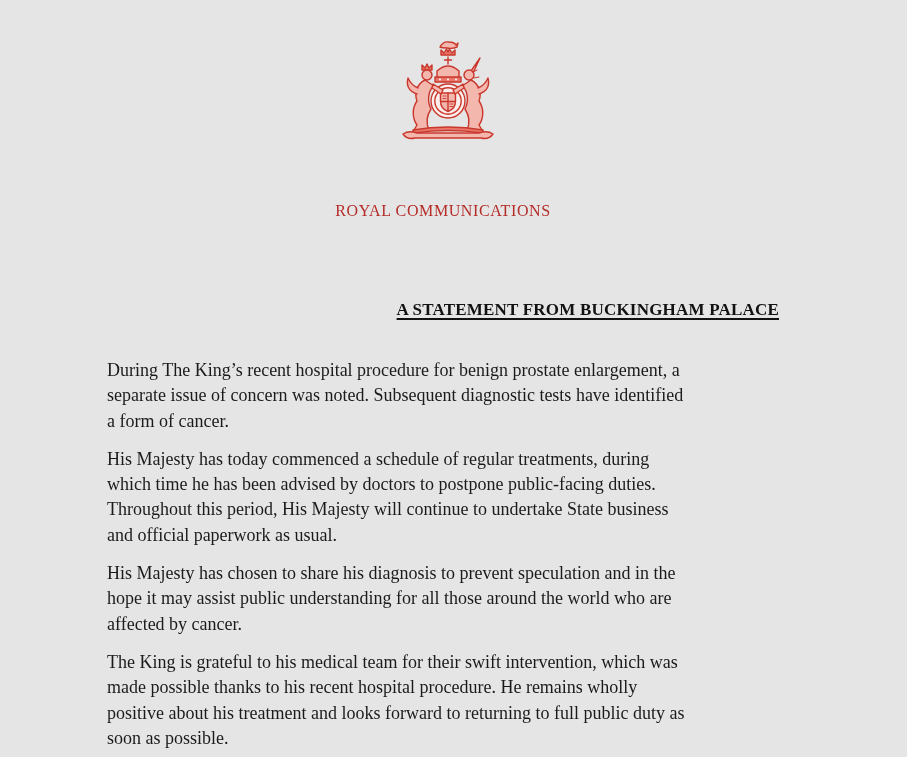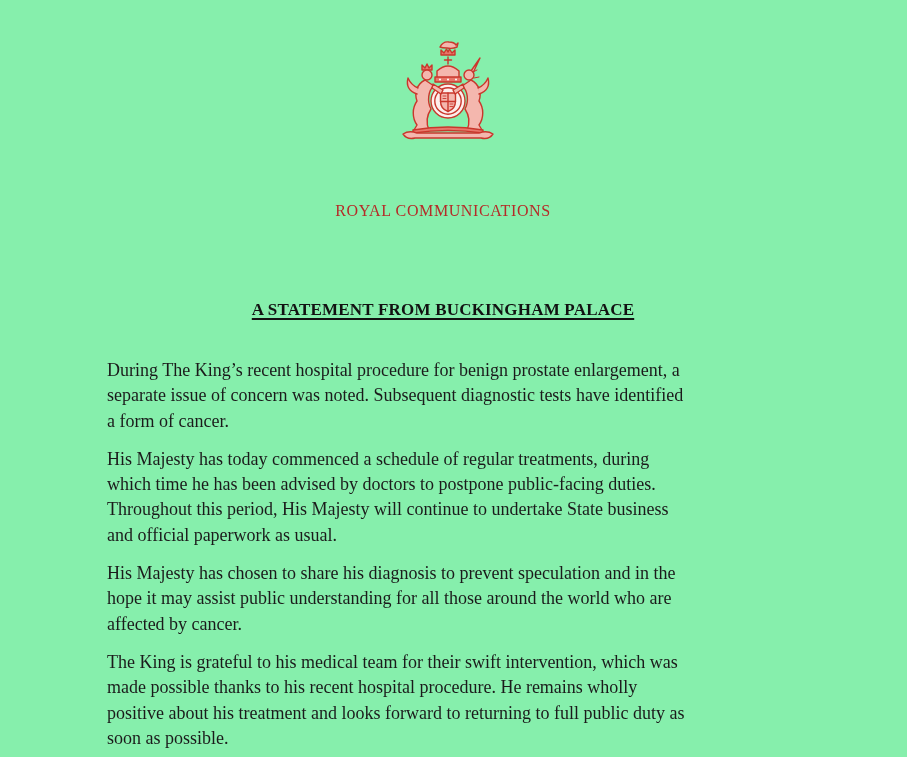--- a/index.html
+++ b/index.html
@@ -1,21 +1,21 @@
 <!DOCTYPE html>
 <html><head>
 <meta charset="utf-8">
 <style>
   html, body { margin: 0; padding: 0; background: #ffffff; }
 
   .page {
     position: relative;
     width: 907px;
     height: 757px;
-    background: #86efac;
+    background: #e5e5e5;
     overflow: hidden;
     font-family: "Liberation Serif", serif;
   }
 
   .letter {
     width: 672px;
     margin-left: 107px;
     padding-top: 38px;
   }
 
@@ -29,21 +29,21 @@
     margin-top: 57px;
     text-align: center;
     font-size: 16px;
     line-height: 20px;
     letter-spacing: 0.6px;
     color: #b52b28;
   }
 
   .doc-title {
     margin-top: 78px;
-    text-align: center;
+    text-align: right;
     font-size: 17px;
     font-weight: bold;
     line-height: 22px;
     letter-spacing: 0.2px;
     color: #121212;
     text-decoration: underline;
     text-underline-offset: 3px;
     text-decoration-thickness: 1.6px;
   }
 

